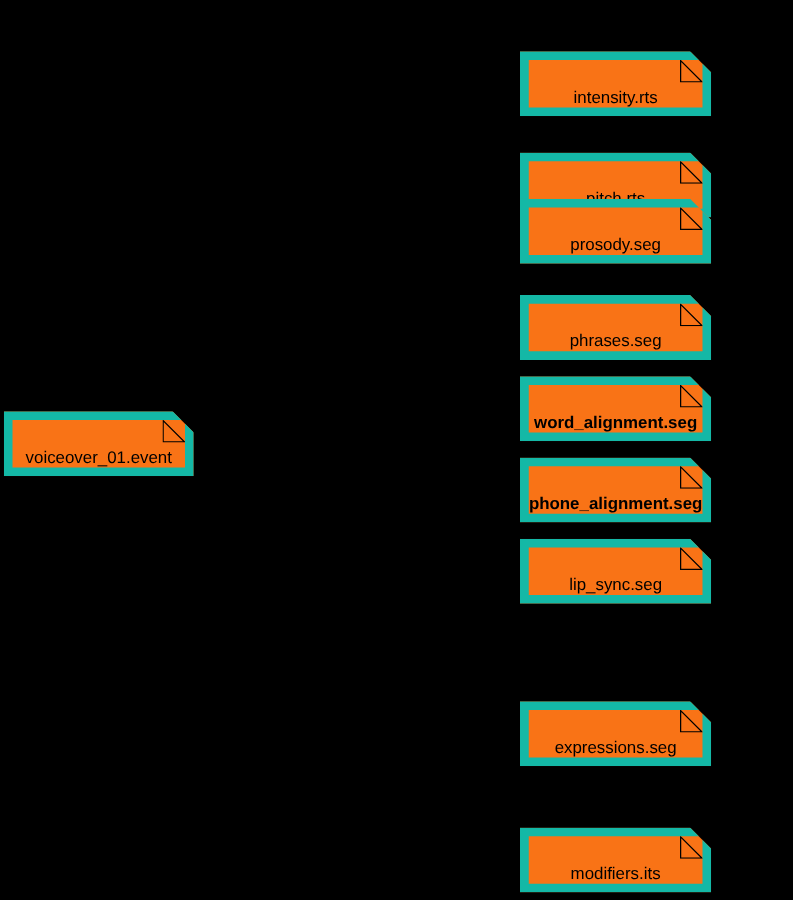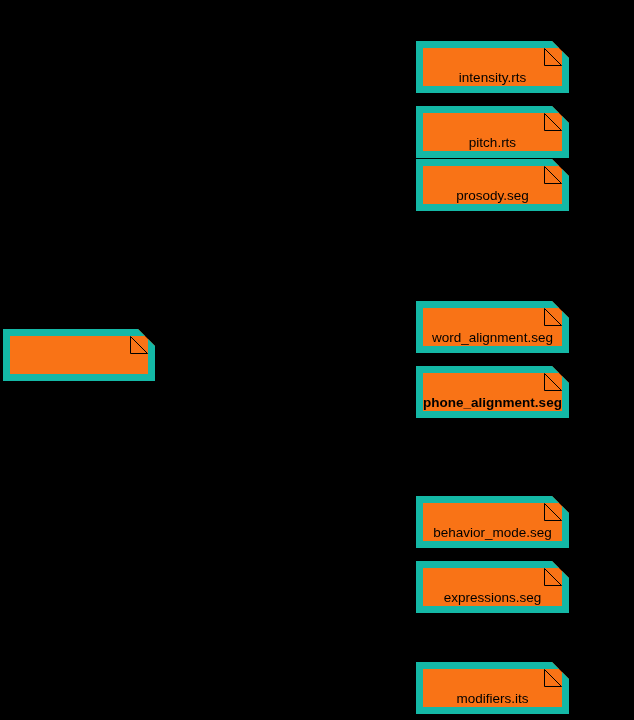--- a/index.html
+++ b/index.html
@@ -53,56 +53,63 @@
   }
 </style>
 </head>
 <body>
 
 <div id="diagram">
     <div class="node source-node" style="left: 3px; top: 329px; width: 152px; height: 52px;">
       <svg class="fold" viewBox="0 0 18 18">
         <path d="M0.5 0.5 L0.5 17.5 L17.5 17.5 Z" fill="none" stroke="#000000" stroke-width="1"></path>
       </svg>
+      <span class="label">voiceover_01.event</span>
     </div>
     <div class="node target-node" style="left: 416px; top: 41px; width: 153px; height: 52px;">
       <svg class="fold" viewBox="0 0 18 18">
         <path d="M0.5 0.5 L0.5 17.5 L17.5 17.5 Z" fill="none" stroke="#000000" stroke-width="1"></path>
       </svg>
       <span class="label">intensity.rts</span>
     </div>
-    <div class="node target-node" style="left: 416px; top: 106px; width: 153px; height: 52px;">
+    <div class="node target-node" style="left: 416px; top: 122px; width: 153px; height: 52px;">
       <svg class="fold" viewBox="0 0 18 18">
         <path d="M0.5 0.5 L0.5 17.5 L17.5 17.5 Z" fill="none" stroke="#000000" stroke-width="1"></path>
       </svg>
       <span class="label">pitch.rts</span>
     </div>
     <div class="node target-node" style="left: 416px; top: 159px; width: 153px; height: 52px;">
       <svg class="fold" viewBox="0 0 18 18">
         <path d="M0.5 0.5 L0.5 17.5 L17.5 17.5 Z" fill="none" stroke="#000000" stroke-width="1"></path>
       </svg>
       <span class="label">prosody.seg</span>
     </div>
-    <div class="node target-node" style="left: 416px; top: 301px; width: 153px; height: 52px;">
+    <div class="node target-node" style="left: 416px; top: 236px; width: 153px; height: 52px;">
+      <svg class="fold" viewBox="0 0 18 18">
+        <path d="M0.5 0.5 L0.5 17.5 L17.5 17.5 Z" fill="none" stroke="#000000" stroke-width="1"></path>
+      </svg>
+      <span class="label">phrases.seg</span>
+    </div>
+    <div class="node target-node" style="left: 416px; top: 301px; width: 153px; height: 52px; font-weight: bold;">
       <svg class="fold" viewBox="0 0 18 18">
         <path d="M0.5 0.5 L0.5 17.5 L17.5 17.5 Z" fill="none" stroke="#000000" stroke-width="1"></path>
       </svg>
       <span class="label">word_alignment.seg</span>
     </div>
     <div class="node target-node" style="left: 416px; top: 366px; width: 153px; height: 52px; font-weight: bold;">
       <svg class="fold" viewBox="0 0 18 18">
         <path d="M0.5 0.5 L0.5 17.5 L17.5 17.5 Z" fill="none" stroke="#000000" stroke-width="1"></path>
       </svg>
       <span class="label">phone_alignment.seg</span>
     </div>
-    <div class="node target-node" style="left: 416px; top: 496px; width: 153px; height: 52px;">
+    <div class="node target-node" style="left: 416px; top: 431px; width: 153px; height: 52px;">
       <svg class="fold" viewBox="0 0 18 18">
         <path d="M0.5 0.5 L0.5 17.5 L17.5 17.5 Z" fill="none" stroke="#000000" stroke-width="1"></path>
       </svg>
-      <span class="label">behavior_mode.seg</span>
+      <span class="label">lip_sync.seg</span>
     </div>
     <div class="node target-node" style="left: 416px; top: 561px; width: 153px; height: 52px;">
       <svg class="fold" viewBox="0 0 18 18">
         <path d="M0.5 0.5 L0.5 17.5 L17.5 17.5 Z" fill="none" stroke="#000000" stroke-width="1"></path>
       </svg>
       <span class="label">expressions.seg</span>
     </div>
     <div class="node target-node" style="left: 416px; top: 662px; width: 153px; height: 52px;">
       <svg class="fold" viewBox="0 0 18 18">
         <path d="M0.5 0.5 L0.5 17.5 L17.5 17.5 Z" fill="none" stroke="#000000" stroke-width="1"></path>

